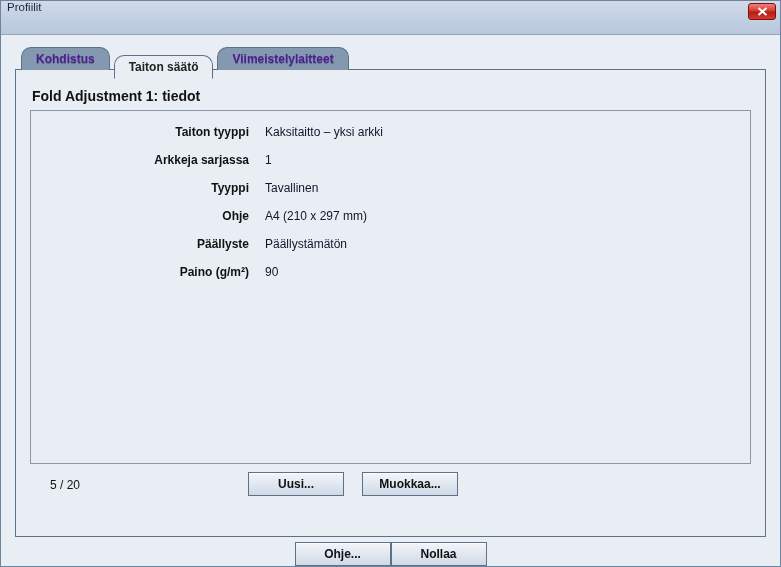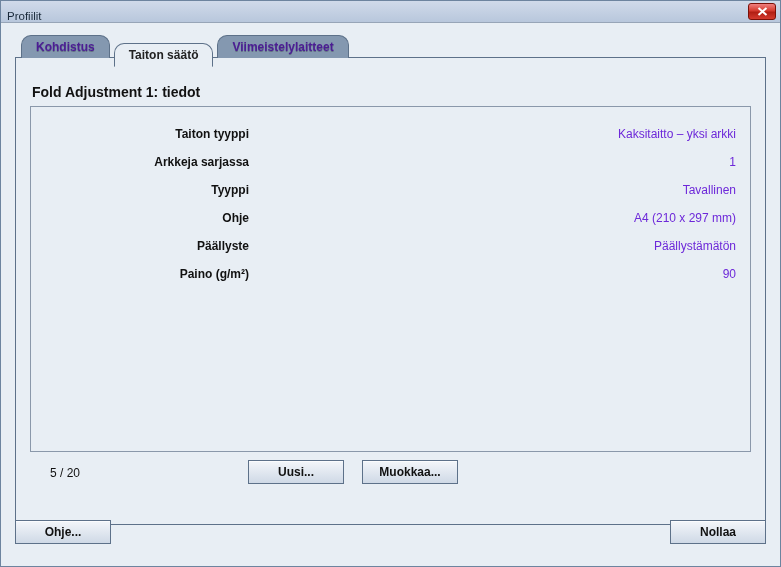--- a/index.html
+++ b/index.html
@@ -8,25 +8,25 @@
     font-family: Arial, sans-serif;
     font-size: 12px;
     background: #e8eef4;
     width: 781px;
     height: 567px;
     overflow: hidden;
     position: relative;
     border: 1px solid #6d849f;
   }
   .titlebar {
-    height: 22px;
+    height: 34px;
     background: linear-gradient(to bottom, #d0daea 0%, #b8c7dc 100%);
     border-bottom: 1px solid #97a5b7;
     display: flex;
-    align-items: flex-end;
+    align-items: flex-start;
     padding: 0 4px 0 6px;
     position: relative;
   }
   .titlebar-title {
     color: #1a2a3a;
     font-size: 11.5px;
   }
   .close-btn {
     position: absolute;
     right: 4px;
@@ -112,44 +112,43 @@
   }
 
   .detail-area {
     flex: 1;
     display: flex;
     flex-direction: column;
   }
   .detail-title {
     font-weight: bold;
     font-size: 14px;
-    margin: 12px 0 6px 2px;
+    margin: 4px 0 6px 2px;
     color: #111;
   }
   .detail-box {
     flex: 1;
     border: 1px solid #8a98aa;
     background: #e8eef4;
-    padding: 20px 14px;
+    padding: 14px 14px;
   }
   .prop-row {
     display: flex;
     margin-bottom: 14px;
   }
   .prop-label {
     width: 220px;
     text-align: right;
     font-weight: bold;
     padding-right: 16px;
     color: #111;
   }
   .prop-value {
     flex: 1;
-    color: #6d28d9;
-    text-align: right;
+    color: #0f172a;
   }
 
   .counter {
     position: absolute;
     left: 14px;
     top: 408px;
     font-size: 12px;
     color: #111;
     margin-left: 20px;
   }
@@ -172,23 +171,23 @@
     background: linear-gradient(to bottom, #f3f6fa 0%, #cfd9e6 100%);
     border: 1px solid #5d7189;
     cursor: pointer;
     box-shadow: inset 0 1px 0 rgba(255,255,255,0.7);
   }
 
   .footer {
     position: absolute;
     left: 14px;
     right: 14px;
-    bottom: 22px;
-    display: flex;
-    justify-content: space-between;
+    bottom: 0;
+    display: flex;
+    justify-content: center;
   }
 </style>
 </head>
 <body>
 
 <div class="titlebar">
   <span class="titlebar-title">Profiilit</span>
   <div class="close-btn">
     <svg width="11" height="9" viewBox="0 0 11 9">
       <line x1="1.5" y1="1" x2="9.5" y2="8" stroke="white" stroke-width="2"></line>

